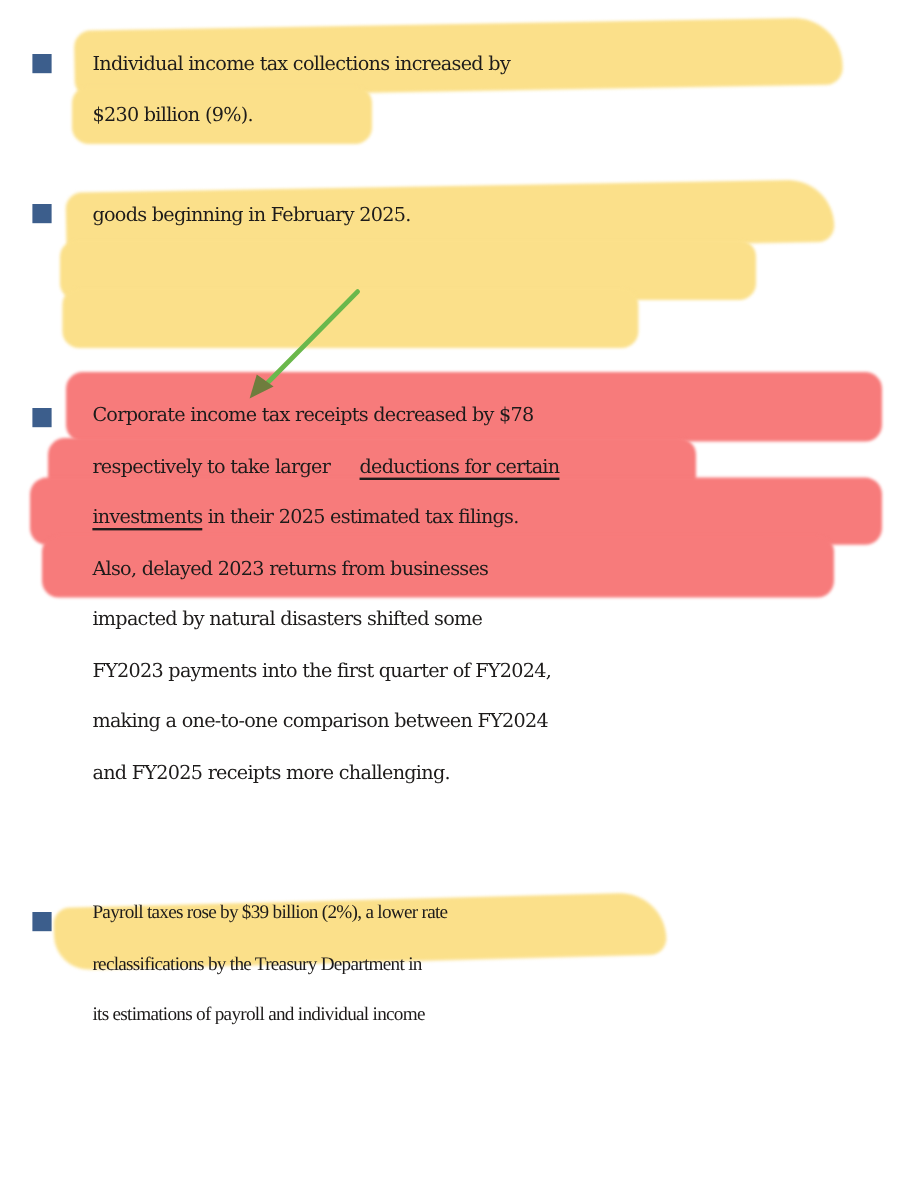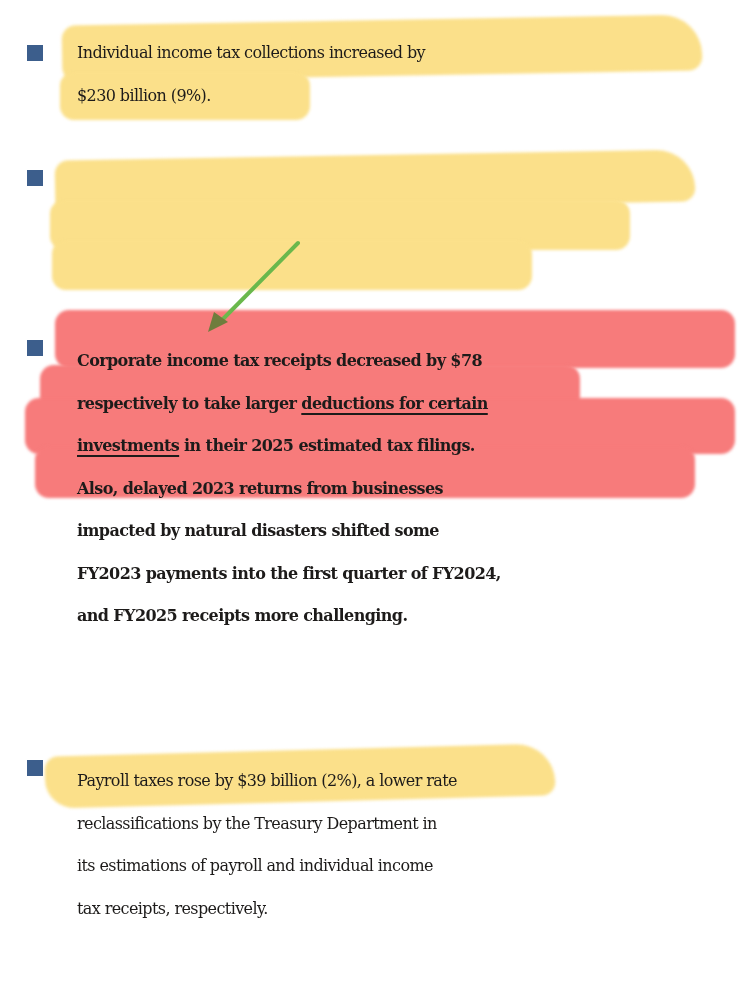--- a/index.html
+++ b/index.html
@@ -52,43 +52,44 @@
     <div class="bullet" style="top:45px;"></div>
     <div class="text" style="top:32px;">
       <span class="line">Individual income tax collections increased by</span>
       <span class="line">$230 billion (9%).</span>
     </div>
   </div>
 
   <div class="item" style="top:0;">
     <div class="bullet" style="top:170px;"></div>
     <div class="text" style="top:158px;">
+      <span class="line">goods beginning in February 2025.</span>
     </div>
   </div>
 
   <div class="item" style="top:0;">
     <div class="bullet" style="top:340px;"></div>
-    <div class="text" style="top:340px;font-weight:bold;">
+    <div class="text" style="top:325px;">
       <span class="line">Corporate income tax receipts decreased by $78</span>
-      <span class="line"><span>respectively to take larger </span><a class="u" style="color:inherit;">deductions for certain</a></span>
+      <span class="line"><span>respectively to take larger </span><a class="u" style="color:inherit;margin-left:20px;">deductions for certain</a></span>
       <span class="line"><a class="u" style="color:inherit;">investments</a><span> in their 2025 estimated tax filings.</span></span>
       <span class="line">Also, delayed 2023 returns from businesses</span>
       <span class="line">impacted by natural disasters shifted some</span>
       <span class="line">FY2023 payments into the first quarter of FY2024,</span>
+      <span class="line">making a one-to-one comparison between FY2024</span>
       <span class="line">and FY2025 receipts more challenging.</span>
     </div>
   </div>
 
   <div class="item" style="top:0;">
     <div class="bullet" style="top:760px;"></div>
-    <div class="text" style="top:760px;">
+    <div class="text" style="top:740px;font-family:Liberation Serif, serif;">
       <span class="line">Payroll taxes rose by $39 billion (2%), a lower rate</span>
       <span class="line">reclassifications by the Treasury Department in</span>
       <span class="line">its estimations of payroll and individual income</span>
-      <span class="line">tax receipts, respectively.</span>
     </div>
   </div>
 </div>
 
 <svg class="arrow" width="754" height="1000">
   <line x1="298" y1="243" x2="222" y2="320" stroke="#6ab84c" stroke-width="4" stroke-linecap="round"></line>
   <polygon points="208,332 214,312 228,322" fill="#6f7d3d"></polygon>
 </svg>
 
 </body></html>

